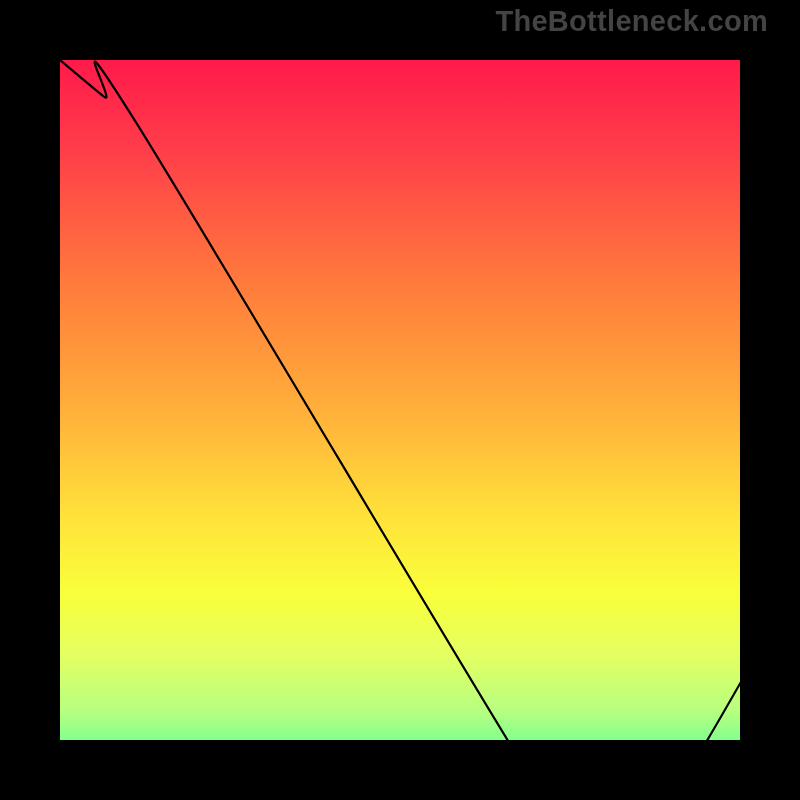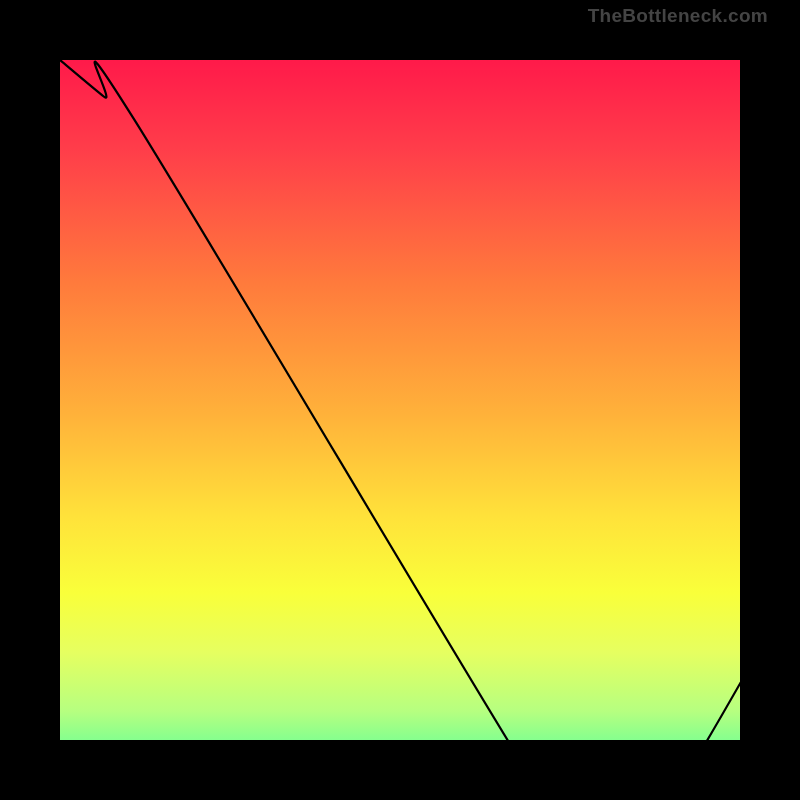--- a/index.html
+++ b/index.html
@@ -23,21 +23,21 @@
     top: 30px;
     right: 30px;
     bottom: 30px;
     overflow: hidden;
   }
   .watermark {
     position: absolute;
     top: 5px;
     right: 32px;
     color: #444;
-    font-size: 19px;
+    font-size: 29px;
     font-weight: 600;
     letter-spacing: 0.3px;
     z-index: 10;
   }
   svg { display: block; }
 </style>
 </head>
 <body>
 
 <div class="watermark">TheBottleneck.com</div>

